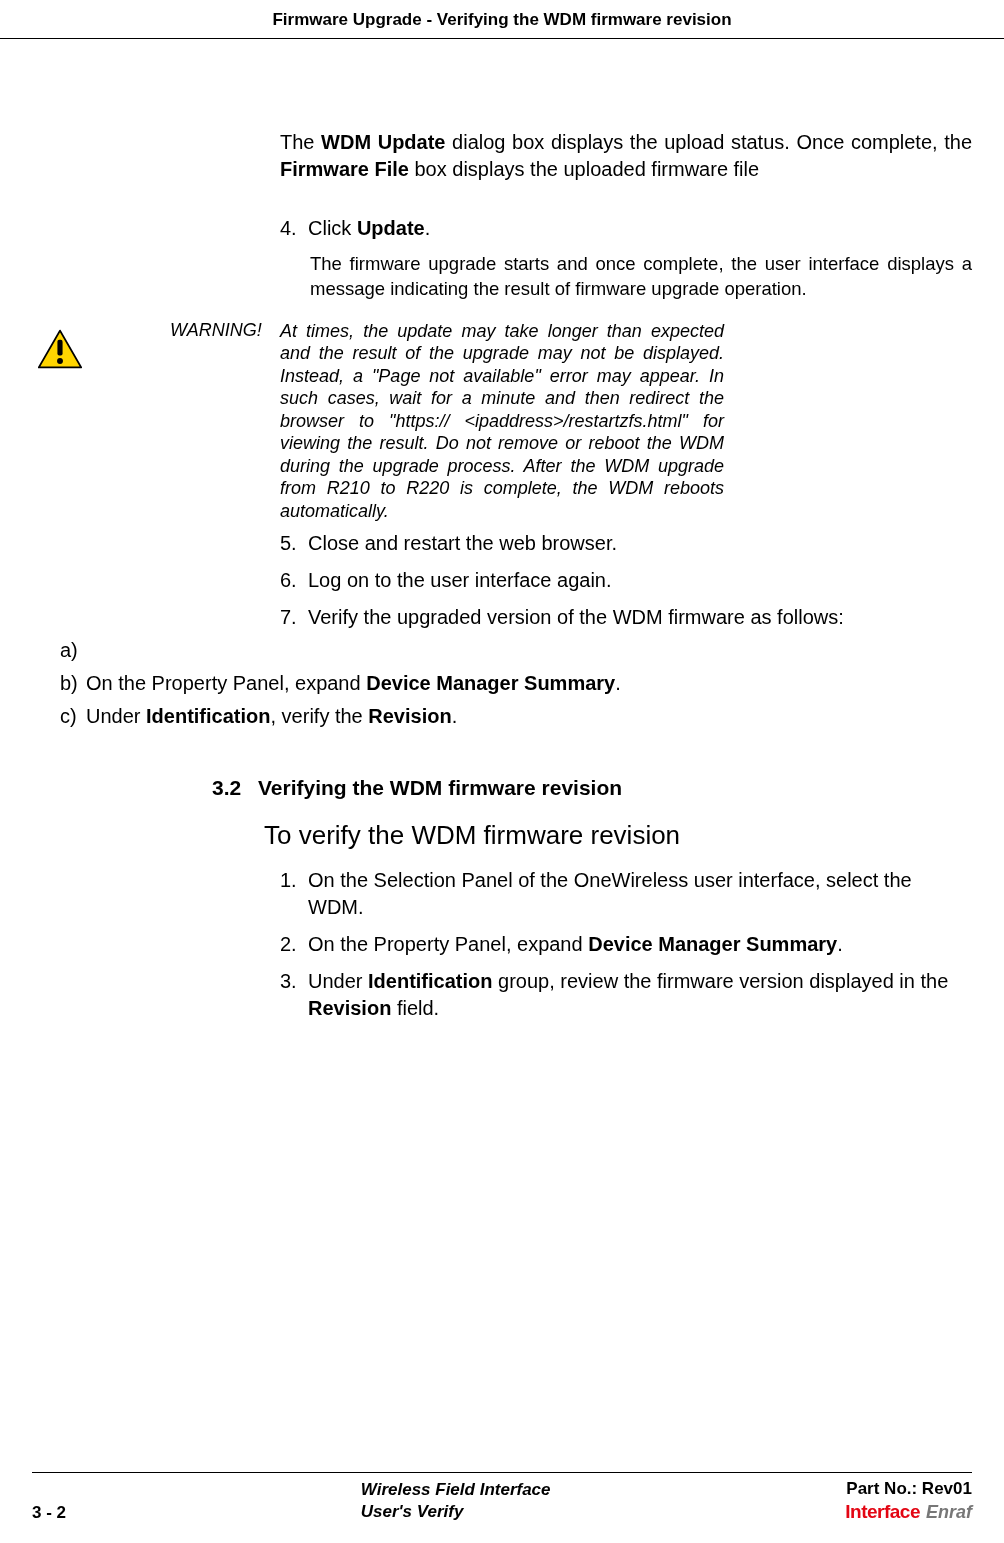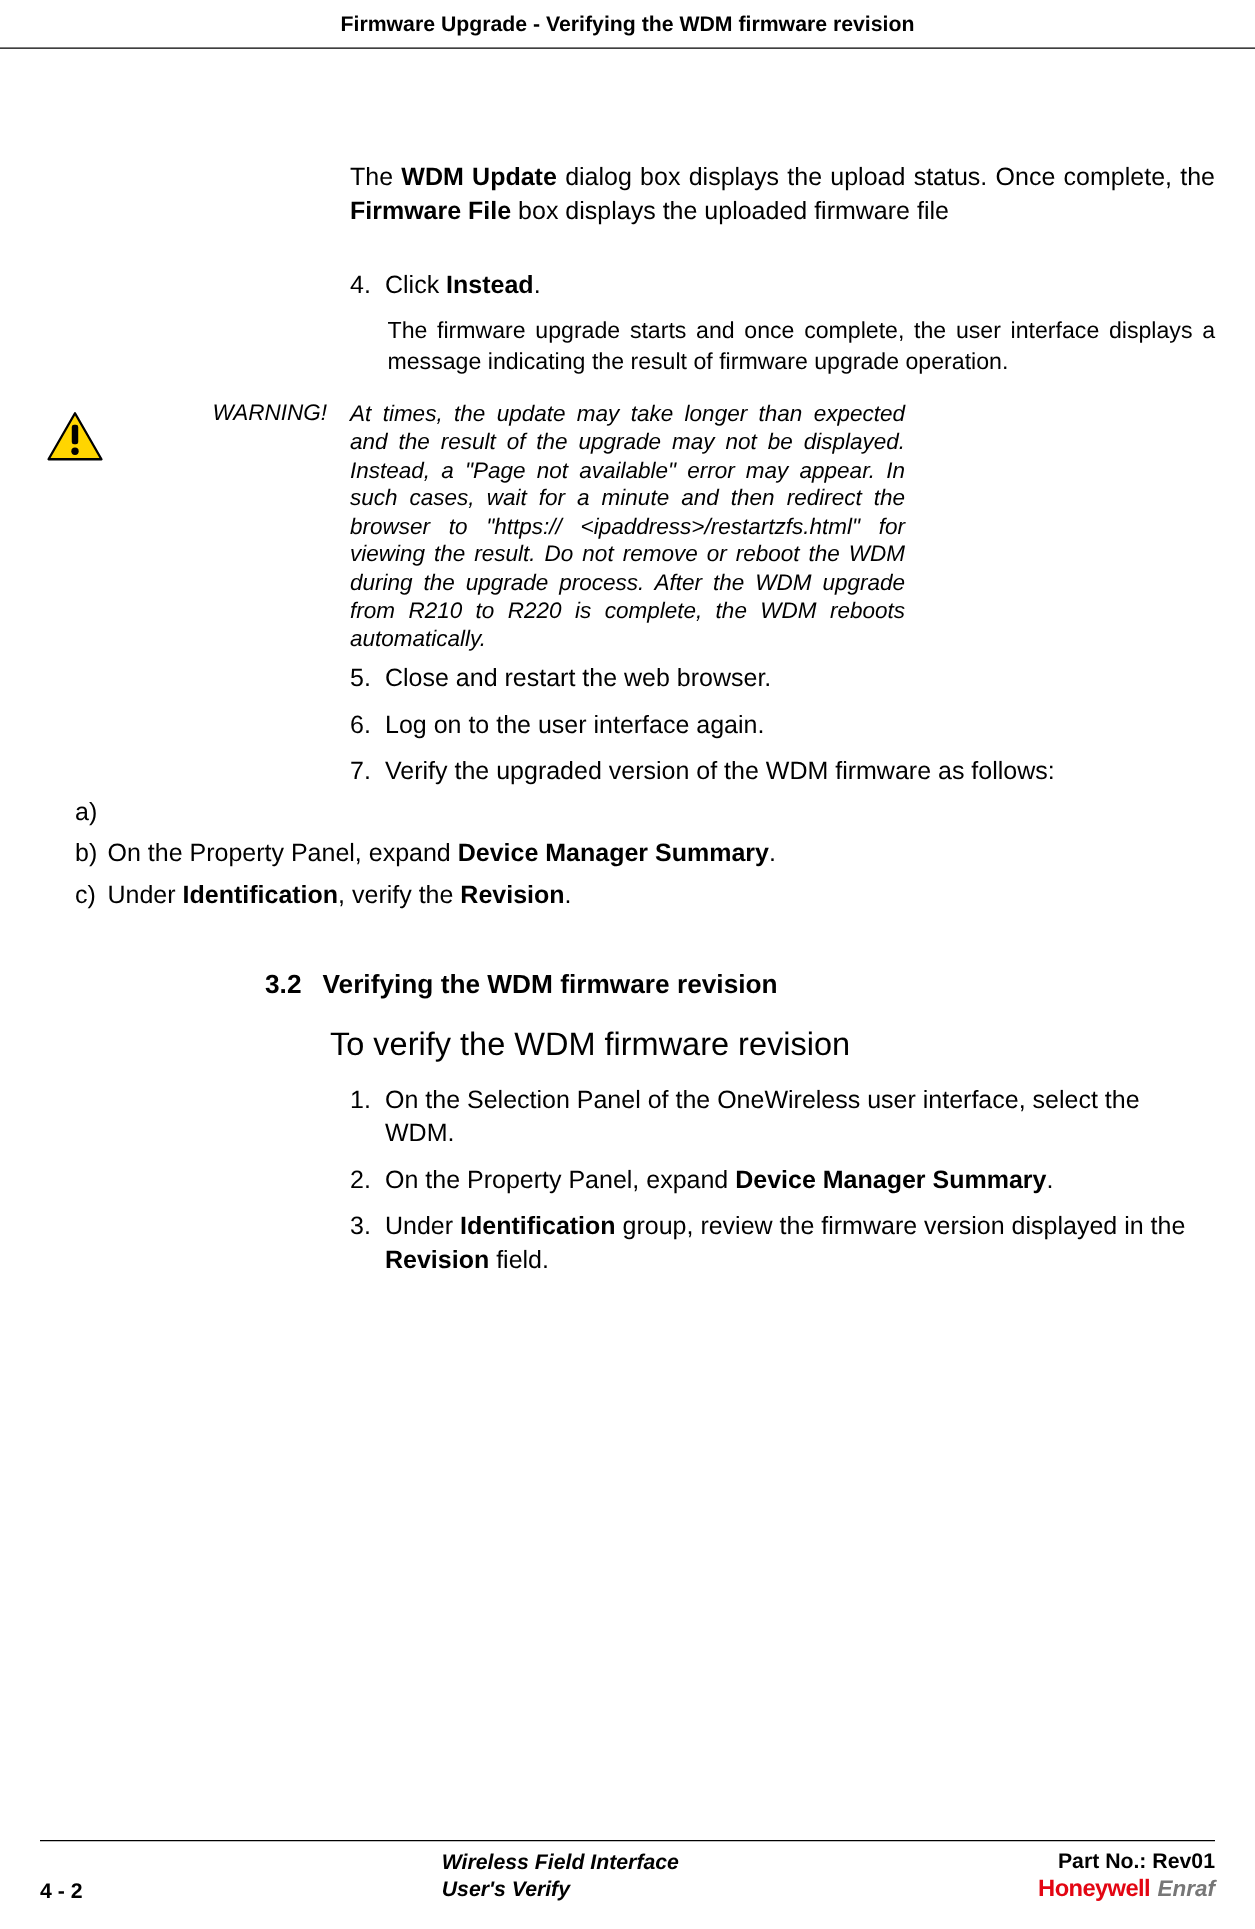--- a/index.html
+++ b/index.html
@@ -180,21 +180,21 @@
 
 <div class="content">
 
   <div class="body-text indent-main para1">
     <span>The </span><span class="bold">WDM Update</span><span> dialog box displays the upload status. Once complete, the </span><span class="bold">Firmware File</span><span> box displays the uploaded firmware file</span>
   </div>
 
   <div class="body-text indent-main step-row">
     <div class="step-num">4.</div>
     <div class="step-text">
-      <span>Click </span><span class="bold">Instead</span><span>.</span>
+      <span>Click </span><span class="bold">Update</span><span>.</span>
     </div>
   </div>
 
   <div class="note-smaller">The firmware upgrade starts and once complete, the user interface displays a message indicating the result of firmware upgrade operation.</div>
 
   <div class="warning-block">
     <svg class="warning-icon" viewBox="0 0 50 44">
       <polygon points="25,2 48,42 2,42" fill="#ffd500" stroke="#000" stroke-width="2" stroke-linejoin="round"></polygon>
       <rect x="22.2" y="12" width="5.6" height="17" rx="2" fill="#000"></rect>
       <circle cx="25" cy="35" r="3.2" fill="#000"></circle>
@@ -260,26 +260,26 @@
     <div class="step-text">
       <span>Under </span><span class="bold">Identification</span><span> group, review the firmware version displayed in the </span><span class="bold">Revision</span><span> field.</span>
     </div>
   </div>
 
 </div>
 
 <div class="footer">
   <hr class="footer-rule">
   <div class="footer-row">
-    <div class="footer-left">4 - 2</div>
+    <div class="footer-left">3 - 2</div>
     <div class="footer-center">
       <div>Wireless Field Interface</div>
       <div>User's Verify</div>
     </div>
     <div class="footer-right">
       <div class="partno">Part No.: Rev01</div>
       <div class="logo">
-        <span class="honeywell">Honeywell</span>
+        <span class="honeywell">Interface</span>
         <span class="enraf">Enraf</span>
       </div>
     </div>
   </div>
 </div>
 
 </body></html>

